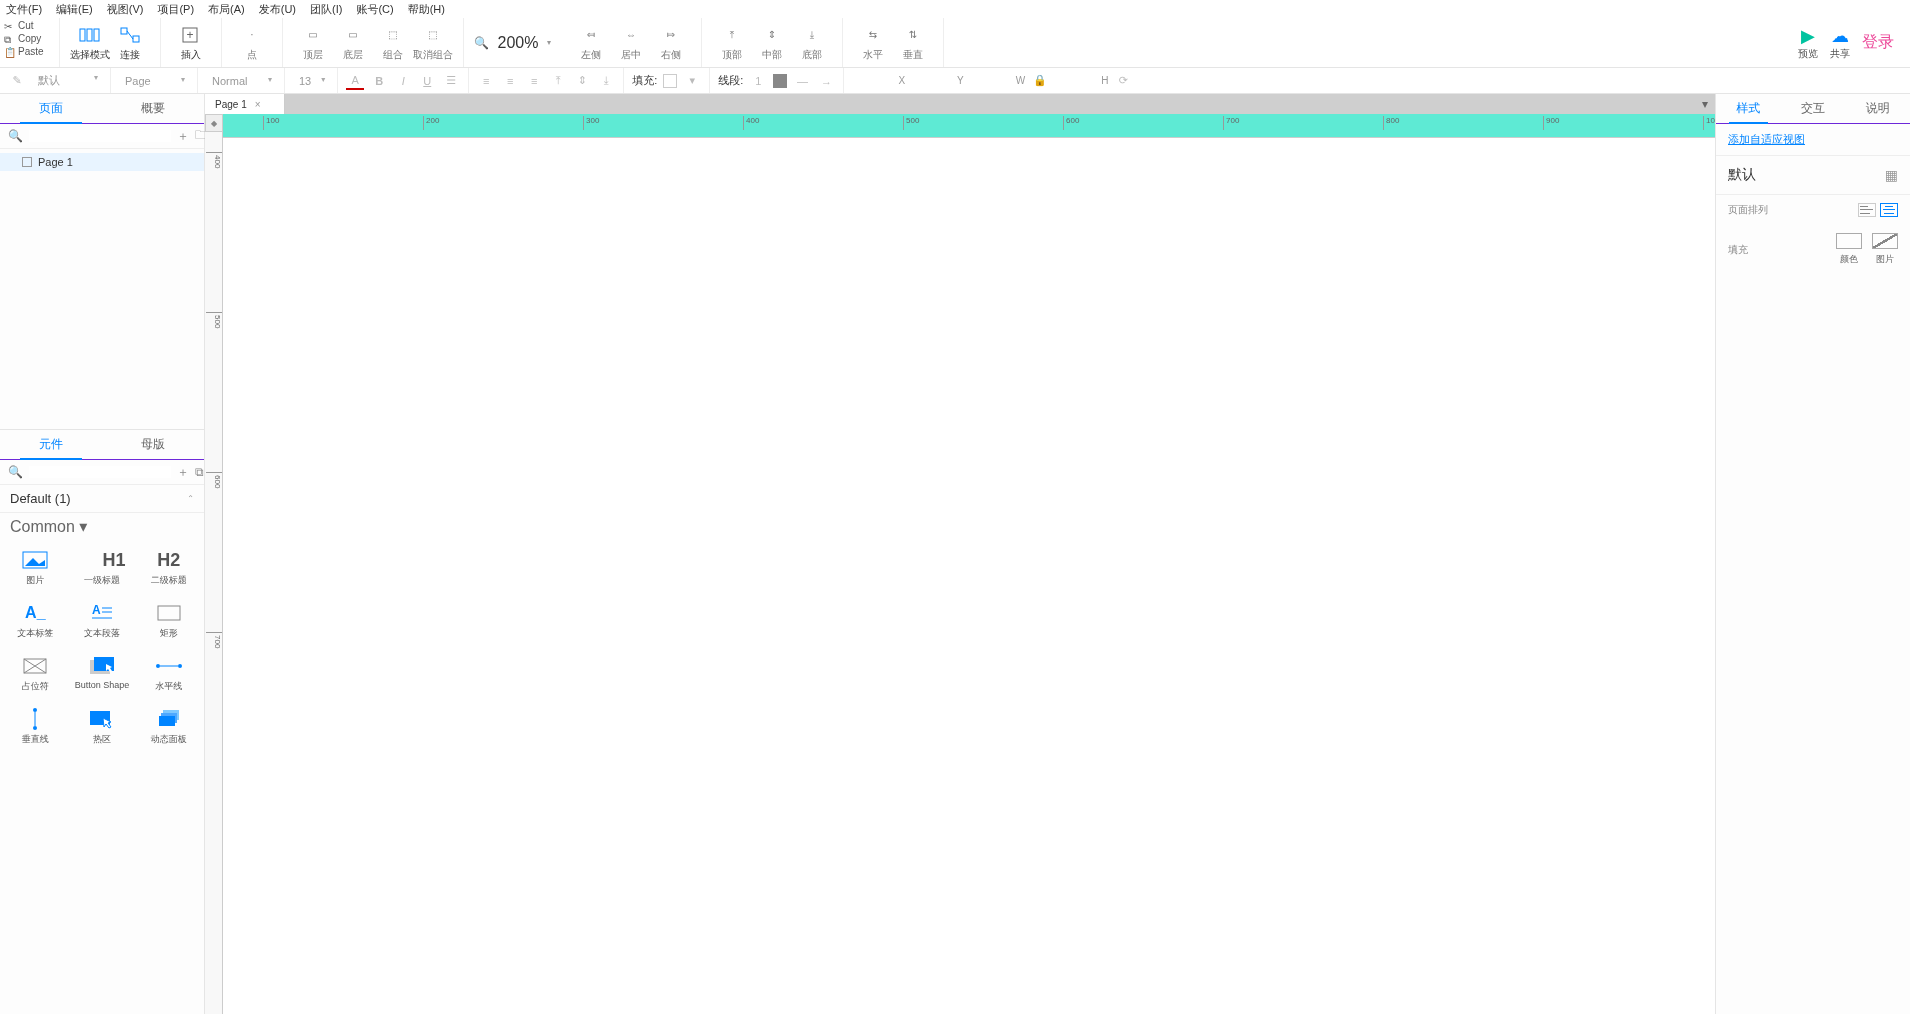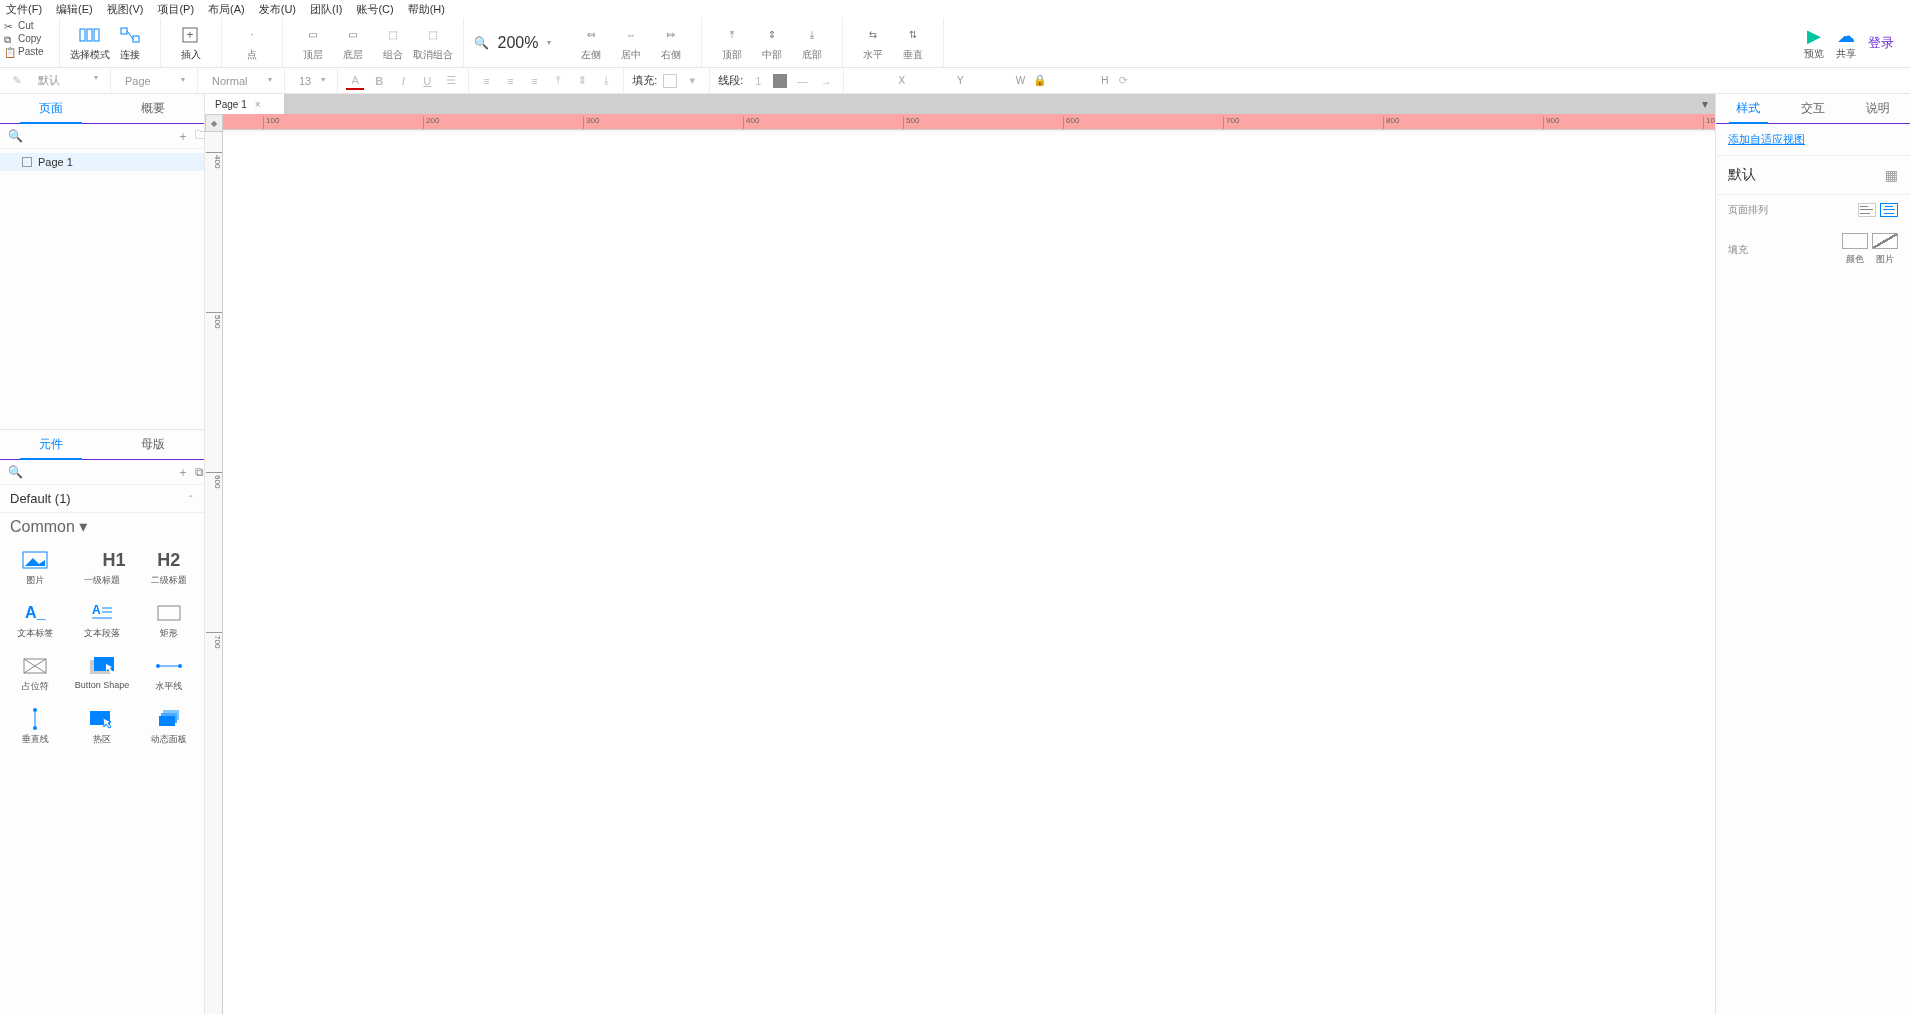--- a/index.html
+++ b/index.html
@@ -19,21 +19,21 @@
 .tool-btn { display: flex; flex-direction: column; align-items: center; justify-content: center; width: 40px; height: 46px; font-size: 10px; color: #777; cursor: pointer; gap: 2px; }
 .tool-btn.enabled { color: #333; }
 .tool-icon { width: 22px; height: 22px; display: flex; align-items: center; justify-content: center; }
 
 .zoom-box { display: flex; align-items: center; gap: 4px; padding: 0 10px; }
 .zoom-input { font-size: 16px; width: 50px; text-align: center; border: none; }
 
 .spacer { flex: 1; }
 .right-actions { display: flex; align-items: center; gap: 12px; padding: 0 16px; }
 .action-btn { display: flex; flex-direction: column; align-items: center; font-size: 10px; color: #555; cursor: pointer; }
-.login-link { font-size: 13px; color: #6d28d9; cursor: pointer; }
+.login-link { font-size: 16px; color: #ec4899; cursor: pointer; }
 
 
 .toolbar-row2 { display: flex; height: 26px; border-bottom: 1px solid #e5e5e5; align-items: center; font-size: 11px; }
 .fmt-group { display: flex; align-items: center; padding: 0 8px; border-right: 1px solid #eee; height: 100%; gap: 6px; }
 .fmt-dropdown { padding: 2px 18px 2px 6px; min-width: 70px; color: #999; position: relative; }
 .fmt-dropdown::after { content: "▾"; position: absolute; right: 4px; font-size: 8px; color: #aaa; }
 .fmt-icon-btn { width: 18px; height: 18px; display: flex; align-items: center; justify-content: center; color: #bbb; cursor: pointer; }
 .coord-input { width: 40px; font-size: 10px; color: #999; text-align: right; padding-right: 4px; border:none; }
 .coord-label { font-size: 10px; color: #999; }
 
@@ -61,38 +61,38 @@
 .widget-label { font-size: 9px; color: #555; text-align: center; white-space: nowrap; }
 
 
 .canvas-area { flex: 1; display: flex; flex-direction: column; background: #f5f5f5; position: relative; }
 .canvas-tabs { display: flex; height: 20px; background: #cfcfcf; align-items: stretch; }
 .canvas-tab { background: #fff; padding: 2px 10px; font-size: 10px; display: flex; align-items: center; gap: 8px; border-right: 1px solid #ccc; min-width: 80px; }
 .canvas-tab-close { font-size: 10px; color: #999; cursor: pointer; }
 .canvas-menu-btn { margin-left: auto; width: 20px; display: flex; align-items: center; justify-content: center; color: #666; cursor: pointer; }
 
 .ruler-corner { position: absolute; top: 20px; left: 0; width: 18px; height: 18px; background: #eee; border: 1px solid #ccc; z-index: 3; display:flex; align-items:center; justify-content:center; font-size:8px; color:#888; }
-.ruler-h { position: absolute; top: 20px; left: 18px; right: 0; height: 16px; background: #fca5a5; border-bottom: 1px solid #ccc; z-index: 2; overflow: hidden; }
+.ruler-h { position: absolute; top: 20px; left: 18px; right: 0; height: 24px; background: #5eead4; border-bottom: 1px solid #ccc; z-index: 2; overflow: hidden; }
 .ruler-v { position: absolute; top: 38px; left: 0; bottom: 0; width: 18px; background: #f8f8f8; border-right: 1px solid #ccc; z-index: 2; overflow: hidden; }
 .ruler-tick { position: absolute; font-size: 8px; color: #666; }
 .ruler-h .ruler-tick { top: 2px; border-left: 1px solid #999; height: 14px; padding-left: 2px; }
 .ruler-v .ruler-tick { left: 1px; border-top: 1px solid #999; width: 16px; writing-mode: vertical-rl; padding-top: 2px; }
 
 .canvas-viewport { position: absolute; top: 38px; left: 18px; right: 0; bottom: 0; background: #fff; overflow: hidden; }
 .dot-grid { width: 100%; height: 100%; background-image: radial-gradient(#ccc 0.5px, transparent 0.5px); background-size: 20px 20px; }
 
 
 .right-panel { width: 195px; border-left: 1px solid #e5e5e5; background: #fdfdfd; display: flex; flex-direction: column; }
 .rp-section { padding: 8px 12px; border-bottom: 1px solid #eee; }
 .rp-label { font-size: 10px; color: #888; margin-bottom: 6px; }
 .rp-select { width: 100%; padding: 4px; font-size: 12px; border: none; border-bottom: 1px solid #ccc; background: transparent; }
 .rp-link { color: #0084ff; font-size: 11px; text-decoration: underline; cursor: pointer; }
 .rp-heading { font-size: 14px; padding: 10px 12px; display: flex; justify-content: space-between; align-items: center; border-bottom: 1px solid #eee; }
 .rp-row { display: flex; justify-content: space-between; align-items: center; padding: 8px 12px; }
-.swatch-group { display: flex; gap: 4px; }
+.swatch-group { display: flex; gap: 10px; }
 .swatch-item { display: flex; flex-direction: column; align-items: center; font-size: 9px; color: #666; gap: 4px; }
 .swatch { width: 26px; height: 16px; border: 1px solid #aaa; }
 .swatch.image { background: linear-gradient(to bottom right, transparent 45%, #888 45%, #888 55%, transparent 55%); }
 .align-btns { display: flex; gap: 4px; }
 .align-btn { width: 18px; height: 14px; border: 1px solid #ccc; cursor: pointer; display:flex; flex-direction:column; justify-content:space-around; padding:1px; }
 .align-btn.active { border-color: #0084ff; }
 .align-line { height: 1px; background: #888; }
 </style>
 </head>
 <body>

